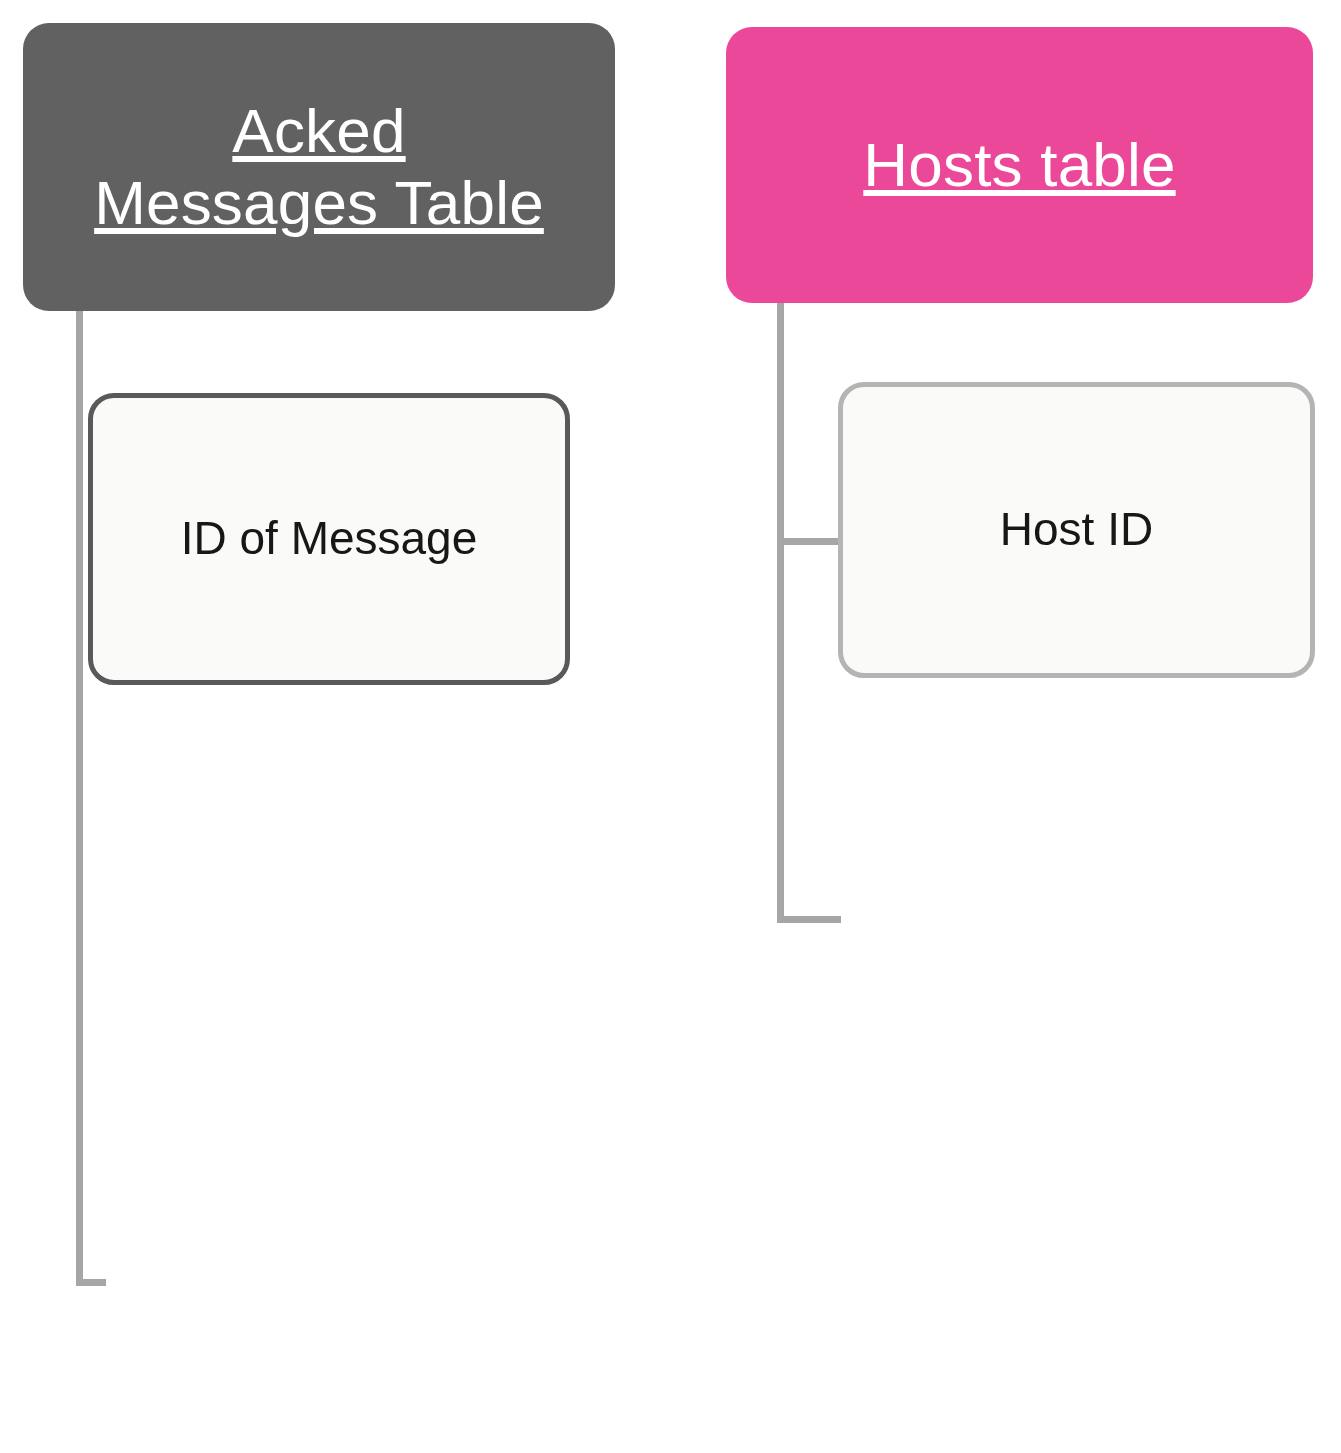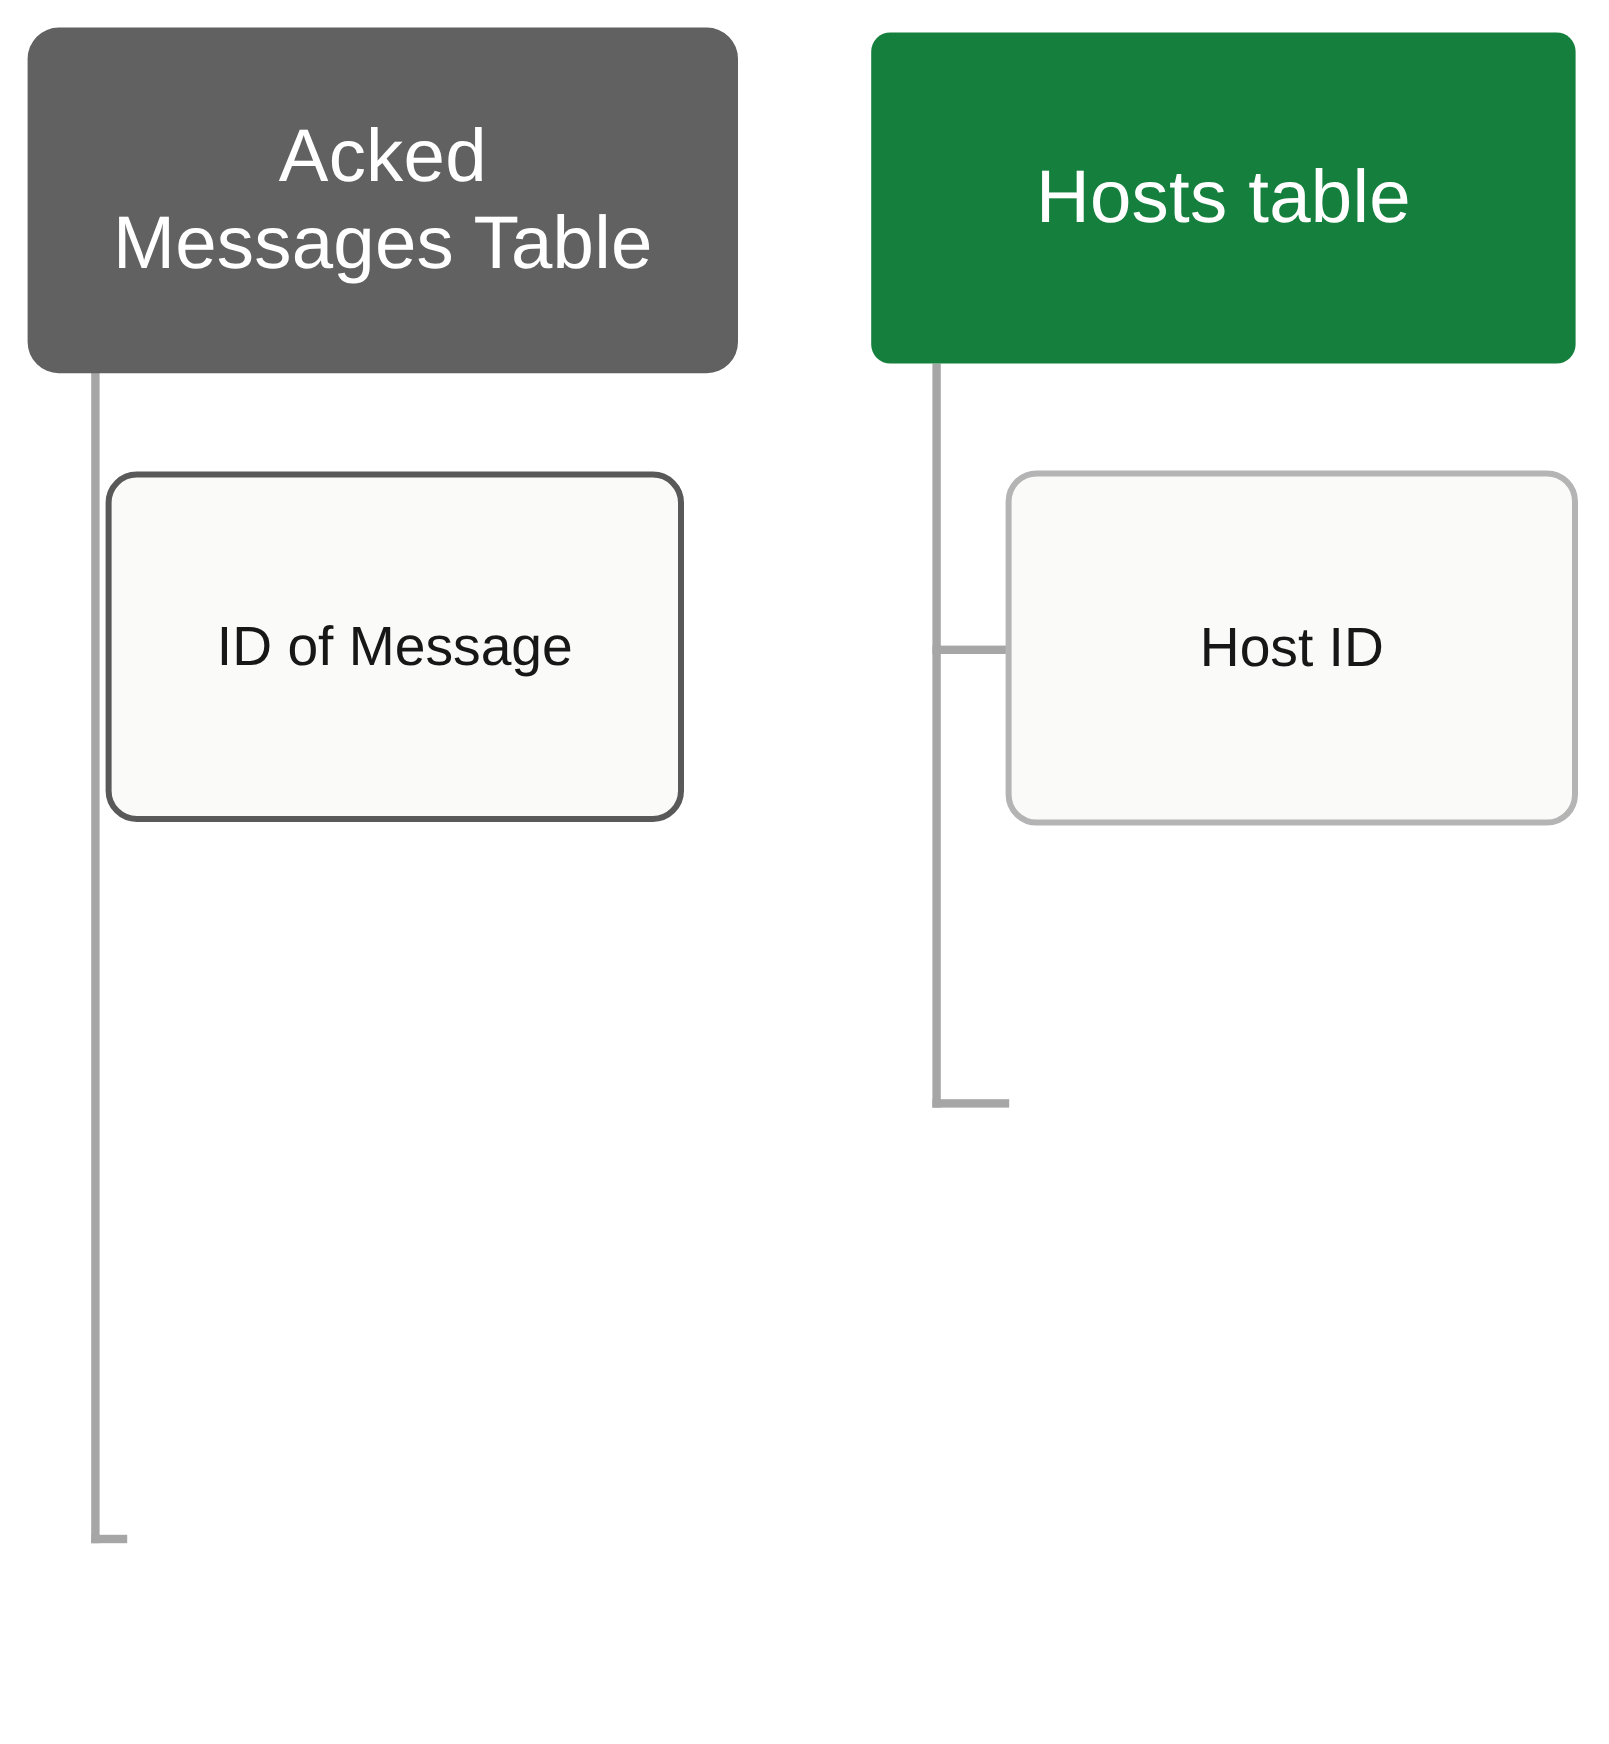--- a/index.html
+++ b/index.html
@@ -35,23 +35,24 @@
     border-radius: 26px;
     line-height: 1.16;
   }
 
   
   .node-header {
     color: #ffffff;
     font-size: 62px;
     letter-spacing: 0.2px;
     padding: 0 18px;
+    text-decoration: underline;
   }
   .node-header.dark  { background: #616161; }
-  .node-header.light { background: #15803d; border-radius: 16px; }
+  .node-header.light { background: #ec4899; }
 
   
   .node-field {
     background: #fafaf8;
     color: #171717;
     font-size: 46px;
     padding: 0 20px;
   }
   .node-field.border-strong { border: 5px solid #595959; }
   .node-field.border-mid    { border: 5px solid #878787; }
@@ -83,18 +84,18 @@
   <div class="line" style="left:777px; top:303px; width:7px; height:620px;"></div>
 
   <div class="line" style="left:777px; top:538px; width:64px; height:7px;"></div>
 
   <div class="line" style="left:777px; top:916px; width:64px; height:7px;"></div>
 
   <div class="node node-header light" style="left:726px; top:27px; width:587px; height:276px;">
     <span class="node-label">Hosts table</span>
   </div>
 
-  <div class="node node-field border-soft" style="left:838px; top:392px; width:477px; height:296px;align-items:center;">
+  <div class="node node-field border-soft" style="left:838px; top:382px; width:477px; height:296px;align-items:center;">
     <span class="node-label">Host ID</span>
   </div>
 
 
 </div>
 
 </body></html>

